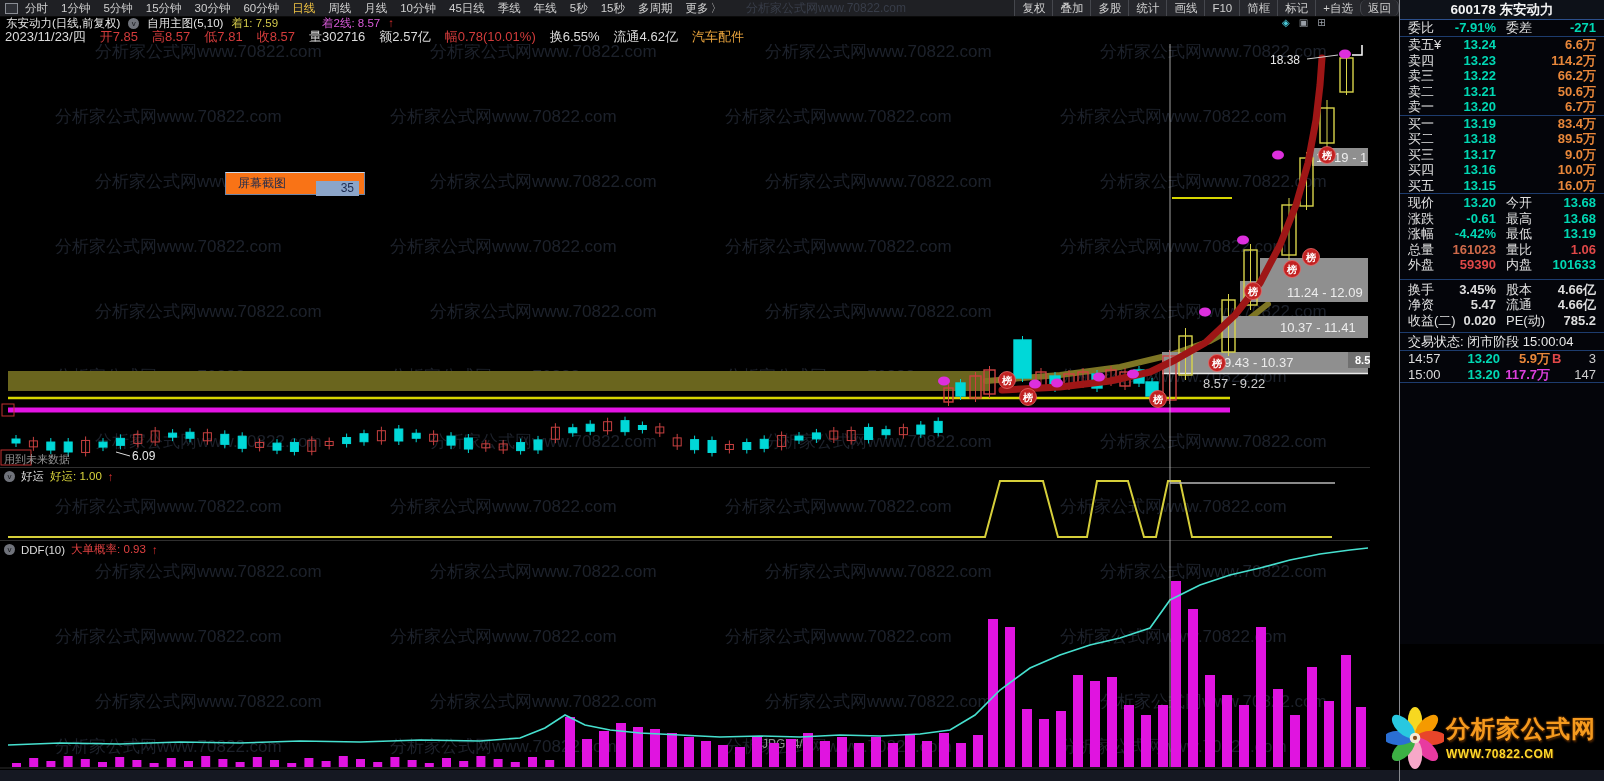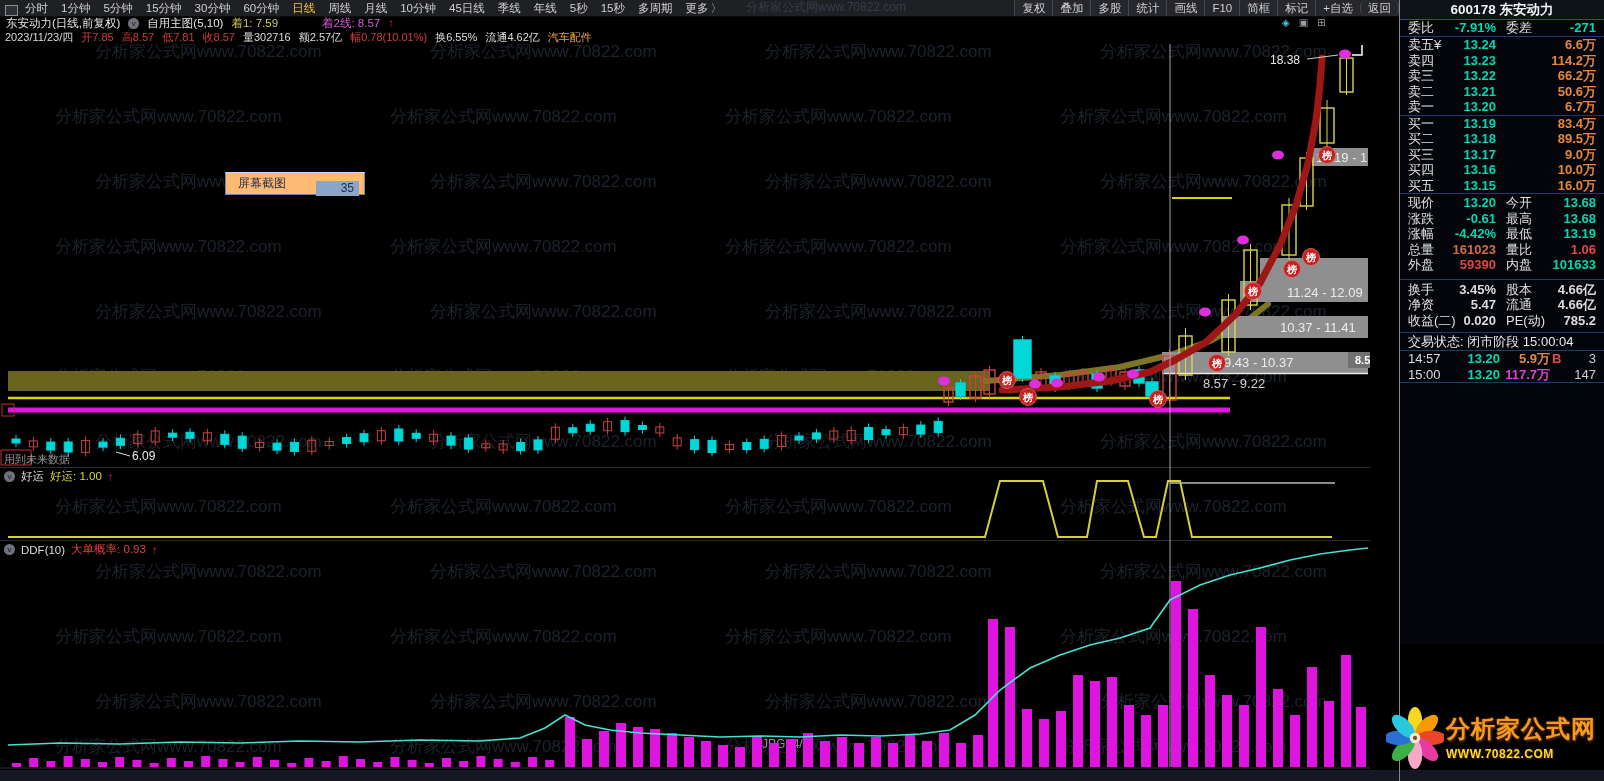--- a/index.html
+++ b/index.html
@@ -1,51 +1,51 @@
 <!DOCTYPE html>
 <html><head>
 <meta charset="utf-8">
 <style>
   html,body{margin:0;padding:0;background:#000;}
   .app{position:relative;width:1604px;height:781px;background:#000;overflow:hidden;
        font-family:"Liberation Sans","DejaVu Sans",sans-serif;-webkit-font-smoothing:antialiased;}
   
   .topbar{position:absolute;left:0;top:0;width:1399px;height:16px;background:#1f2024;
-          border-bottom:1px solid #0a0a0a;display:flex;align-items:flex-end;font-size:11.5px;color:#d0d0d0;}
+          border-bottom:1px solid #0a0a0a;display:flex;align-items:center;font-size:11.5px;color:#d0d0d0;}
   .win-icon{width:11px;height:9px;border:1px solid #8a8d94;background:#2e3036;margin:0 7px 0 5px;flex:none;}
   .menu-left{display:flex;gap:13px;white-space:nowrap;}
   .menu-left span{cursor:default;}
   .menu-left .active{color:#f0c343;}
   .chev{color:#b8b8b8;margin-left:2px;}
   .tb-watermark{color:#383d49;margin-left:24px;font-size:12px;overflow:hidden;white-space:nowrap;flex:1;}
   .menu-right{margin-left:auto;display:flex;white-space:nowrap;}
   .menu-right span{border-left:1px solid #45474d;padding:0 7px;line-height:16px;background:#26272c;}
   .menu-right span:last-child{border-right:1px solid #45474d;border-radius:6px;}
   
   .row2{position:absolute;left:0;top:16px;width:1399px;height:14px;display:flex;align-items:center;
         gap:8px;font-size:11.5px;padding-left:6px;color:#e6e6e6;white-space:nowrap;}
   .collapse-circle{display:inline-flex;width:11px;height:11px;border-radius:50%;background:#70737b;
         color:#14161a;font-size:8px;line-height:11px;justify-content:center;align-items:center;flex:none;}
   .ma1{color:#d3c94a;} .ma2{color:#d85ad8;margin-left:36px;}
   .arrow-up{color:#e03030;font-weight:bold;}
   .row2-icons{position:absolute;left:1282px;top:1px;display:flex;gap:9px;color:#9aa0a8;font-size:10px;}
   .row2-icons .diamond{color:#49c8d8;}
-  .row3{position:absolute;left:0;top:30px;width:1399px;height:14px;display:flex;gap:8px;
-        font-size:11px;padding-left:5px;align-items:center;white-space:nowrap;}
+  .row3{position:absolute;left:0;top:30px;width:1399px;height:14px;display:flex;gap:14px;
+        font-size:13px;padding-left:5px;align-items:center;white-space:nowrap;}
   .c-white{color:#dcdcdc;} .c-red{color:#e04848;} .c-ohlc{color:#d23b3b;}
   .c-teal{color:#00d8b4;} .c-orange{color:#e8873a;} .c-orange2{color:#cf6a4a;}
   .c-magenta{color:#dd3fdd;} .c-sector{color:#e8a33c;}
   
   #chartSvg{position:absolute;left:0;top:44px;}
   .panel-header{position:absolute;display:flex;gap:6px;font-size:11.5px;align-items:center;
         padding-left:4px;color:#dddddd;z-index:4;white-space:nowrap;}
   #p2h{left:0;top:469px;} #p3h{left:0;top:542px;}
   .p2-val{color:#d9d43c;} .p3-val{color:#e04040;}
   
-  .toast{position:absolute;left:225px;top:172px;width:138px;height:21px;background:#fdba74;
+  .toast{position:absolute;left:225px;top:172px;width:138px;height:21px;background:#f97316;
          border:1px solid #6e86a8;border-top-color:#cdd9ea;font-size:12px;color:#1c2a4e;
          display:flex;align-items:center;z-index:6;}
   .toast-label{padding-left:12px;}
   .toast-val{position:absolute;right:5px;top:8px;width:38px;height:15px;background:#8ba5c9;
          text-align:right;padding-right:5px;line-height:15px;}
   
   .vdiv{position:absolute;left:1399px;top:0;width:1px;height:781px;background:#87898f;z-index:2;}
   .quote{position:absolute;left:1400px;top:0;width:204px;height:644px;background:#04050a;
          font-size:13px;color:#e2e2e2;z-index:2;}
   .q-header{height:19px;line-height:19px;text-align:center;font-size:13.5px;font-weight:bold;

